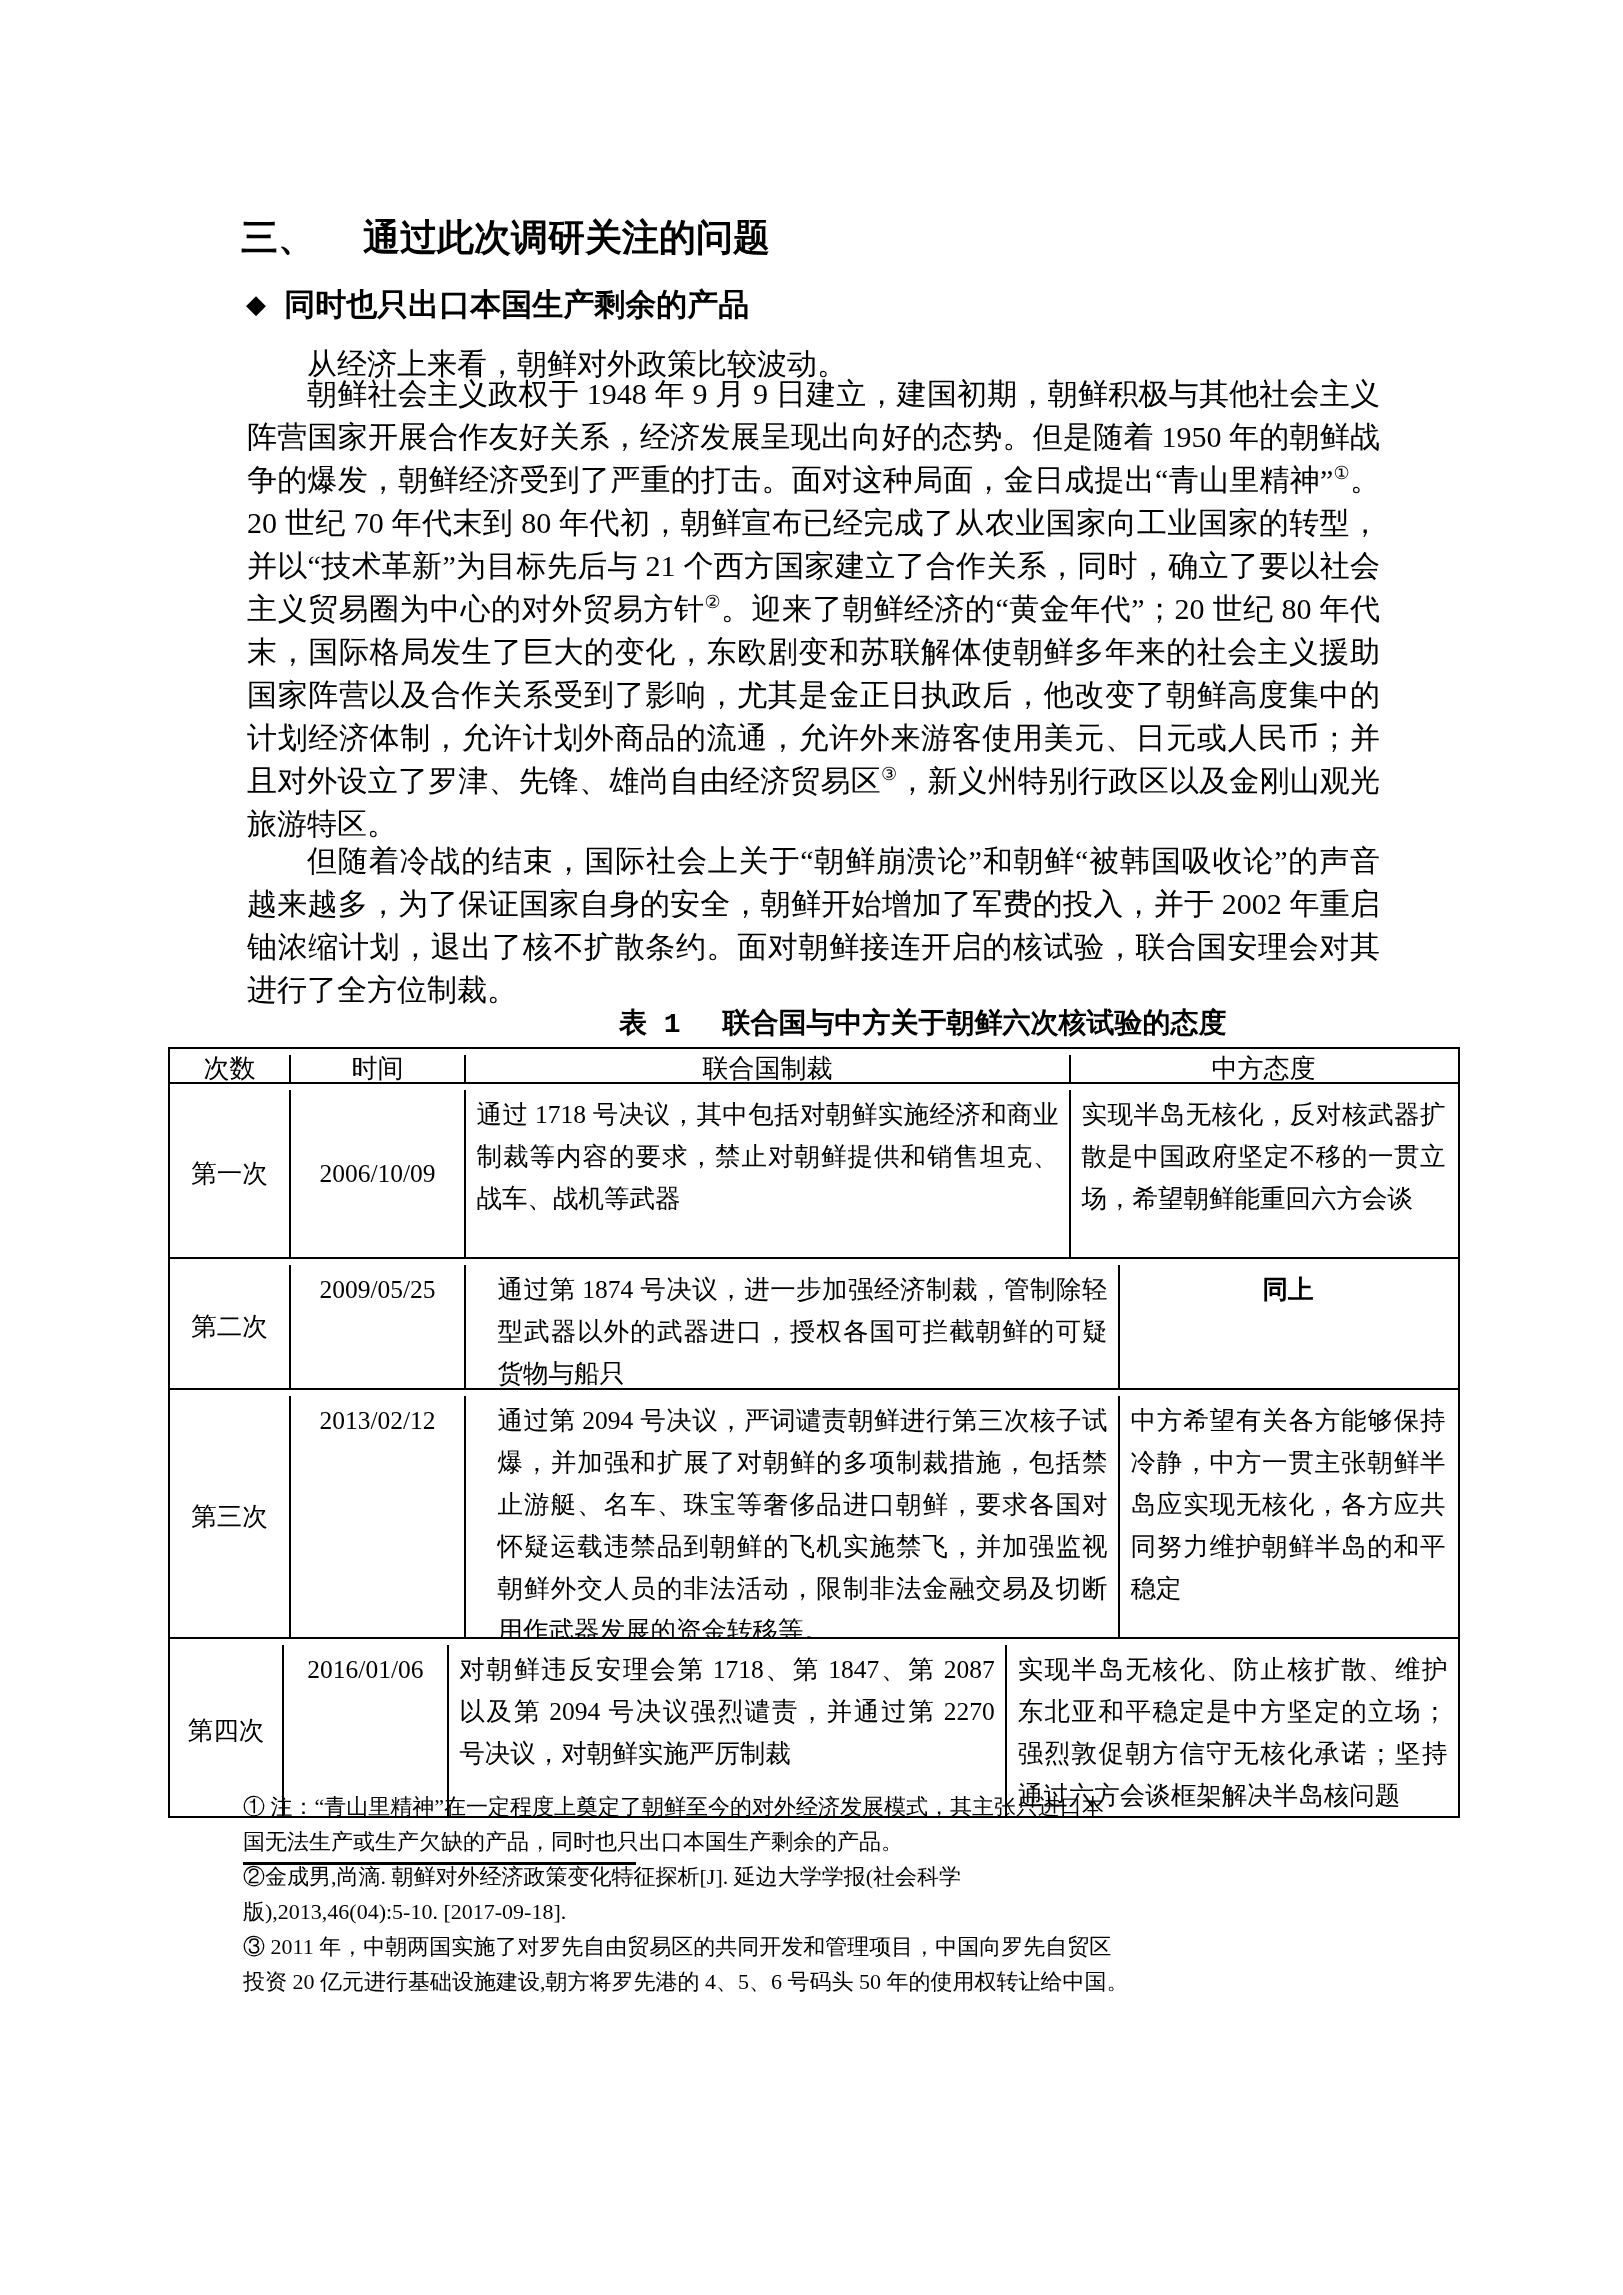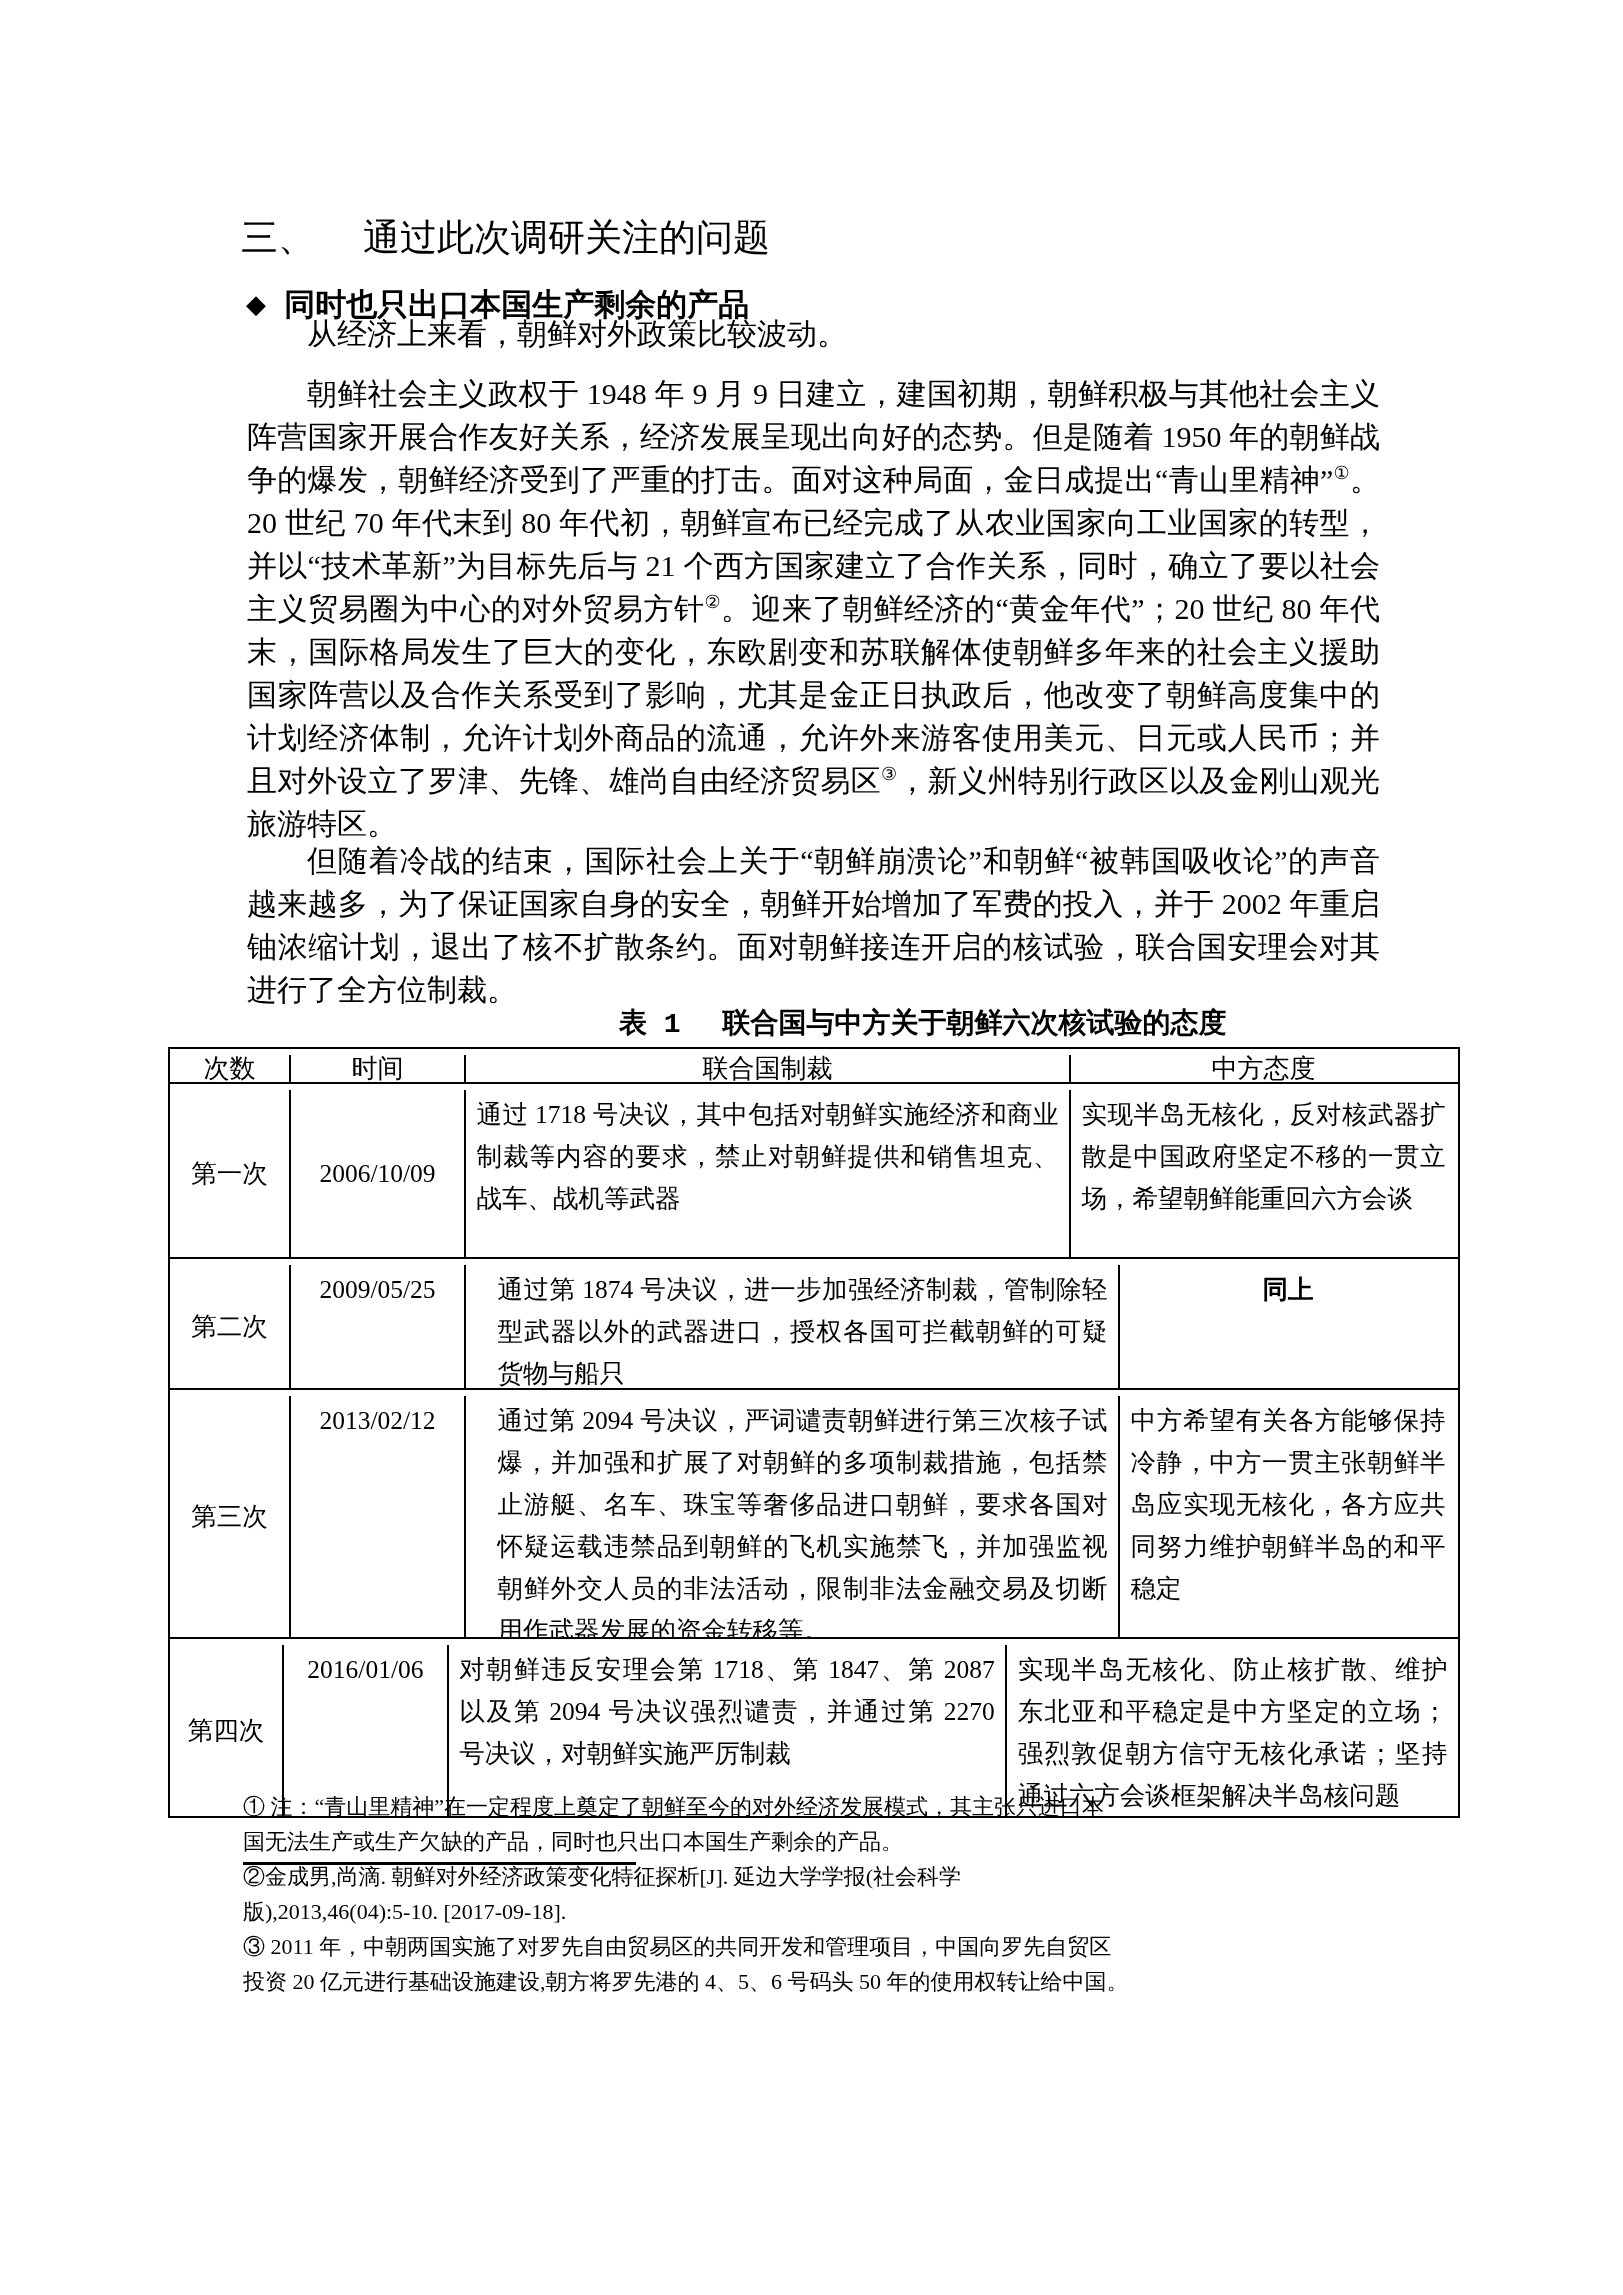--- a/index.html
+++ b/index.html
@@ -5,36 +5,36 @@
   html,body { margin:0; padding:0; background:#888; }
   .page {
     position:relative; width:1623px; height:2295px; background:#ffffff;
     font-family:"Liberation Serif","DejaVu Serif",serif; color:#000;
     overflow:hidden; margin:0 auto;
   }
   
   .heading {
     position:absolute; left:241px; top:215px;
     font-family:"Liberation Sans","DejaVu Sans",sans-serif;
-    font-weight:normal; font-size:37px; line-height:1.25; white-space:nowrap;
+    font-weight:bold; font-size:37px; line-height:1.25; white-space:nowrap;
   }
   .heading .title { margin-left:48px; }
   .subheading {
     position:absolute; left:246px; top:286px; display:flex; align-items:center;
     font-family:"Liberation Sans","DejaVu Sans",sans-serif;
     font-weight:bold; font-size:31px; line-height:1.2; white-space:nowrap;
   }
   .subheading .bullet { font-size:26px; margin-right:18.3px; }
   
   .para {
     position:absolute; left:247px; width:1133px;
     font-size:30px; line-height:43px; text-align:justify;
     text-indent:60px; letter-spacing:0;
   }
-  .para-1 { top:312px; }
+  .para-1 { top:342px; }
   .para-2 { top:372px; }
   .para-3 { top:839px; }
   .para sup { font-size:60%; vertical-align:super; line-height:0; }
   
   .table-caption {
     position:absolute; left:619px; top:1010px; white-space:nowrap;
     font-family:Liberation Mono, monospace;
     font-weight:bold; font-size:28px; line-height:1.1;
   }
   .table-caption .cap-text { margin-left:42px; }

